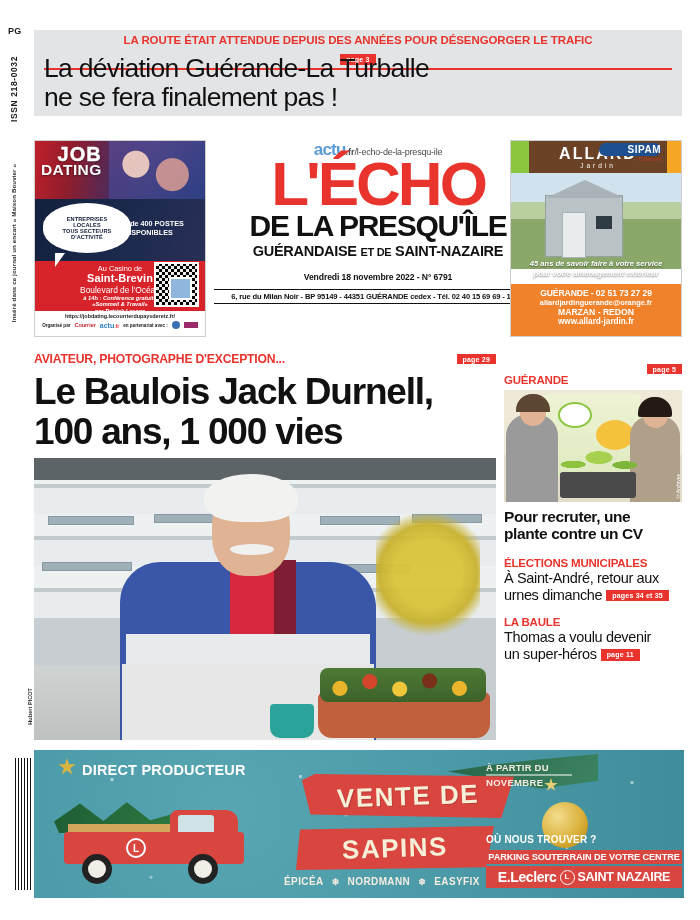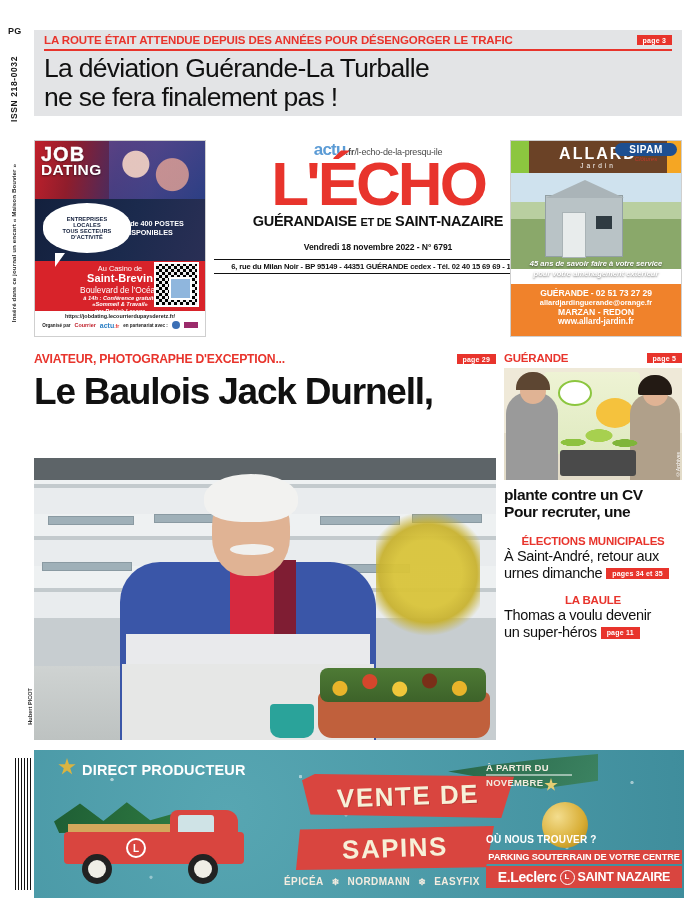--- a/index.html
+++ b/index.html
@@ -37,21 +37,21 @@
   }
 
   
   .teaser {
     position:absolute; left:34px; top:30px; width:648px; height:86px;
     background:#e3e4e6;
   }
   .teaser-kicker {
     position:absolute; left:10px; top:4px; right:10px;
     display:flex; align-items:center; gap:8px;
-    border-bottom:2px solid #e8342c; padding-bottom:3px;
+    border-bottom:2px solid #e8342c; padding-bottom:3px;flex-direction:column;
   }
   .teaser-kicker .ktext {
     font-size:11.5px; font-weight:bold; color:#e8342c;
     letter-spacing:-.1px; white-space:nowrap; flex:1;
   }
   .pageref {
     display:inline-block; background:#e8342c; color:#fff;
     font-size:7px; font-weight:bold; padding:2px 6px 1.5px;
     letter-spacing:.2px; white-space:nowrap;
   }
@@ -77,20 +77,21 @@
     content:""; position:absolute; right:0; top:0; width:96px; height:58px;
     background:
       radial-gradient(circle at 28% 40%, rgba(255,220,200,.85) 0 13px, transparent 14px),
       radial-gradient(circle at 66% 58%, rgba(240,170,150,.75) 0 16px, transparent 17px),
       linear-gradient(140deg, rgba(90,70,140,.85), rgba(40,60,130,.8));
   }
   .job-logo {
     position:absolute; left:6px; top:4px; z-index:3;
     color:#fff; font-weight:bold; line-height:.92;
     text-shadow:0 1px 2px rgba(0,0,0,.5);
+    text-align:right;
   }
   .job-logo .l1{ font-size:20px; letter-spacing:1px; display:block;
     -webkit-text-stroke:.4px #fff; }
   .job-logo .l2{ font-size:15.5px; letter-spacing:.4px; display:block; }
   .job-mid {
     position:absolute; left:0; top:58px; width:100%; height:62px;
     background: linear-gradient(110deg,#13203d 0%,#1b2a4d 55%,#2a2f55 100%);
   }
   .bubble {
     position:absolute; left:8px; top:62px; width:88px; height:50px;
@@ -181,21 +182,21 @@
   .al-head { position:absolute; left:0; top:0; width:100%; height:32px; display:flex; }
   .al-head .g1{ width:18px; background:#8cc63f; }
   .al-head .brown{
     flex:1; background:#6b4226; display:flex; flex-direction:column;
     align-items:center; justify-content:center; color:#fff;
   }
   .al-head .brown .b1{ font-size:16px; font-weight:bold; letter-spacing:2px; line-height:1; }
   .al-head .brown .b2{ font-size:6.5px; letter-spacing:3px; }
   .al-head .g2{ width:14px; background:#f5a623; }
   .al-sipam {
-    position:absolute; right:4px; top:2px; width:62px; text-align:center; z-index:3;
+    position:absolute; right:20px; top:2px; width:62px; text-align:right; z-index:3;
   }
   .al-sipam .s1{
     display:block; background:#1d4f91; color:#fff; font-size:10px; font-weight:bold;
     letter-spacing:.5px; border-radius:9px; padding:1px 0;
   }
   .al-sipam .s2{ display:block; font-size:6px; font-style:italic; color:#c0392b; }
   .al-photo {
     position:absolute; left:0; top:32px; width:100%; height:96px;
     background:
       linear-gradient(#cfe2ee 0 30%, #b9cfa0 30% 48%, #8aa86a 48% 100%);
@@ -304,21 +305,21 @@
     position:absolute; left:0; bottom:0; width:230px; height:74px;
     background: linear-gradient(#cfd3d2,#bdc2c1);
   }
 
   
   .rcol { position:absolute; left:504px; top:352px; width:178px; }
   .rc-kicker {
     display:flex; align-items:center; gap:6px; margin-bottom:4px;
   }
   .rc-kicker .ktext{
-    flex:1; font-size:11.5px; font-weight:bold; color:#e8342c; letter-spacing:-.2px;
+    flex:1; font-size:11.5px; font-weight:bold; color:#e8342c; letter-spacing:-.2px;margin-top:22px;
   }
   .rc-photo {
     width:178px; height:112px; position:relative; overflow:hidden;
     background: linear-gradient(#efe9d8 0 58%, #e3dcc9 58% 100%);
     margin-bottom:6px;
   }
   .rc-poster {
     position:absolute; left:40px; top:4px; width:96px; height:82px;
     background: linear-gradient(#eef3d4, #dfeac0);
     border-radius:4px;
@@ -360,21 +361,21 @@
   }
   .rc-credit{
     position:absolute; right:1px; bottom:3px; font-size:5px; color:#fff;
     writing-mode: vertical-rl; transform: rotate(180deg);
   }
   .rc-title {
     font-size:15.5px; font-weight:bold; color:#111; line-height:1.12;
     letter-spacing:-.4px; margin-bottom:14px;
   }
   .rc-item { margin-bottom:13px; }
-  .rc-item .cat { font-size:11.5px; font-weight:bold; color:#e8342c; letter-spacing:-.2px;text-align:center; }
+  .rc-item .cat { font-size:11.5px; font-weight:bold; color:#e8342c; letter-spacing:-.2px; }
   .rc-item .txt {
     font-size:14.5px; color:#111; line-height:1.16; letter-spacing:-.35px; margin-top:1px;
   }
   .rc-item .txt .pageref { vertical-align:2px; margin-left:4px; }
   .rc-box {
     background:#e3e4e6; padding:7px 9px 9px; border-radius:3px; margin-top:6px;
   }
   .rc-box .cat{ font-size:11px; font-weight:bold; color:#e8342c; }
   .rc-box .txt{ font-size:15px; font-weight:bold; color:#111; line-height:1.14; letter-spacing:-.4px; }
   .rc-box .pr-wrap{ text-align:right; margin-top:5px; }
@@ -559,20 +560,21 @@
     </div>
   </div>
 
   <div class="mast">
     <div class="actu-line">
       <span class="actu">actu</span>
       <span class="fr">.fr</span>
       <span class="slug">/l-echo-de-la-presqu-ile</span>
     </div>
     <div class="echo">L'ÉCHO</div>
+    <div class="presqu">DE LA PRESQU'ÎLE</div>
     <div class="gueran">
       <span>GUÉRANDAISE</span>
       <span class="sm">ET DE</span>
       <span>SAINT-NAZAIRE</span>
     </div>
     <div class="mast-date">Vendredi 18 novembre 2022 - N° 6791</div>
     <div class="mast-addr">6, rue du Milan Noir - BP 95149 - 44351 GUÉRANDE cedex - Tél. 02 40 15 69 69 - 1,70€</div>
   </div>
 
   <div class="ad-allard">
@@ -606,20 +608,21 @@
     </div>
   </div>
 </div>
 
 <div class="main-kicker">
   <div class="ktext">AVIATEUR, PHOTOGRAPHE D'EXCEPTION...</div>
   <div class="pageref">page 29</div>
 </div>
 <div class="main-head">
   <div>Le Baulois Jack Durnell,</div>
+  <div>100 ans, 1 000 vies</div>
 </div>
 <div class="main-photo">
   <div class="bldg">
     <div class="roof"></div>
     <div class="bal" style="left:14px;top:58px;width:86px;"></div>
     <div class="bal" style="left:120px;top:56px;width:74px;"></div>
     <div class="bal" style="left:286px;top:58px;width:80px;"></div>
     <div class="bal" style="left:378px;top:56px;width:70px;"></div>
     <div class="bal" style="left:8px;top:104px;width:90px;"></div>
     <div class="bal" style="left:292px;top:106px;width:84px;"></div>
@@ -651,22 +654,22 @@
     <div class="rc-bub"></div>
     <div class="rc-bub2"></div>
     <div class="rc-w1"></div>
     <div class="rc-w2"></div>
     <div class="rc-basket"></div>
     <div class="rc-plants"></div>
     <div class="rc-credit">©Archives</div>
   </div>
 
   <div class="rc-title">
+    <div>Pour recruter, une</div>
     <div>plante contre un CV</div>
-    <div>Pour recruter, une</div>
   </div>
 
   <div class="rc-item">
     <div class="cat">ÉLECTIONS MUNICIPALES</div>
     <div class="txt">
       <span>À Saint-André, retour aux</span><br>
       <span>urnes dimanche</span><span class="pageref">pages 34 et 35</span>
     </div>
   </div>
 

